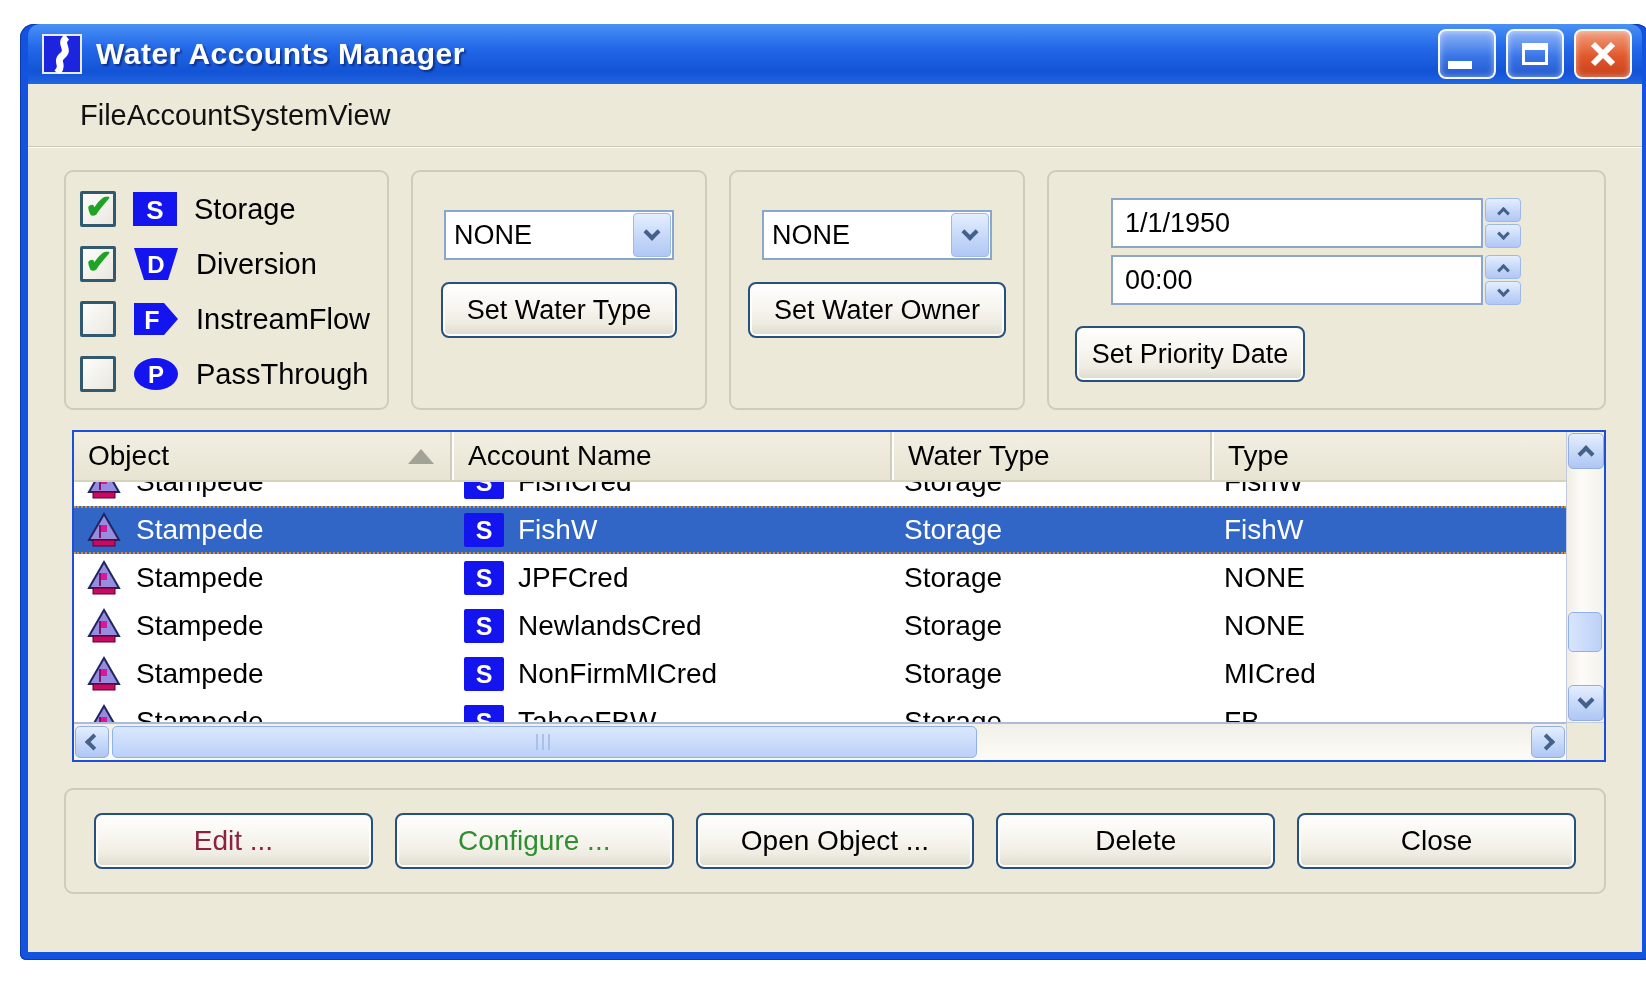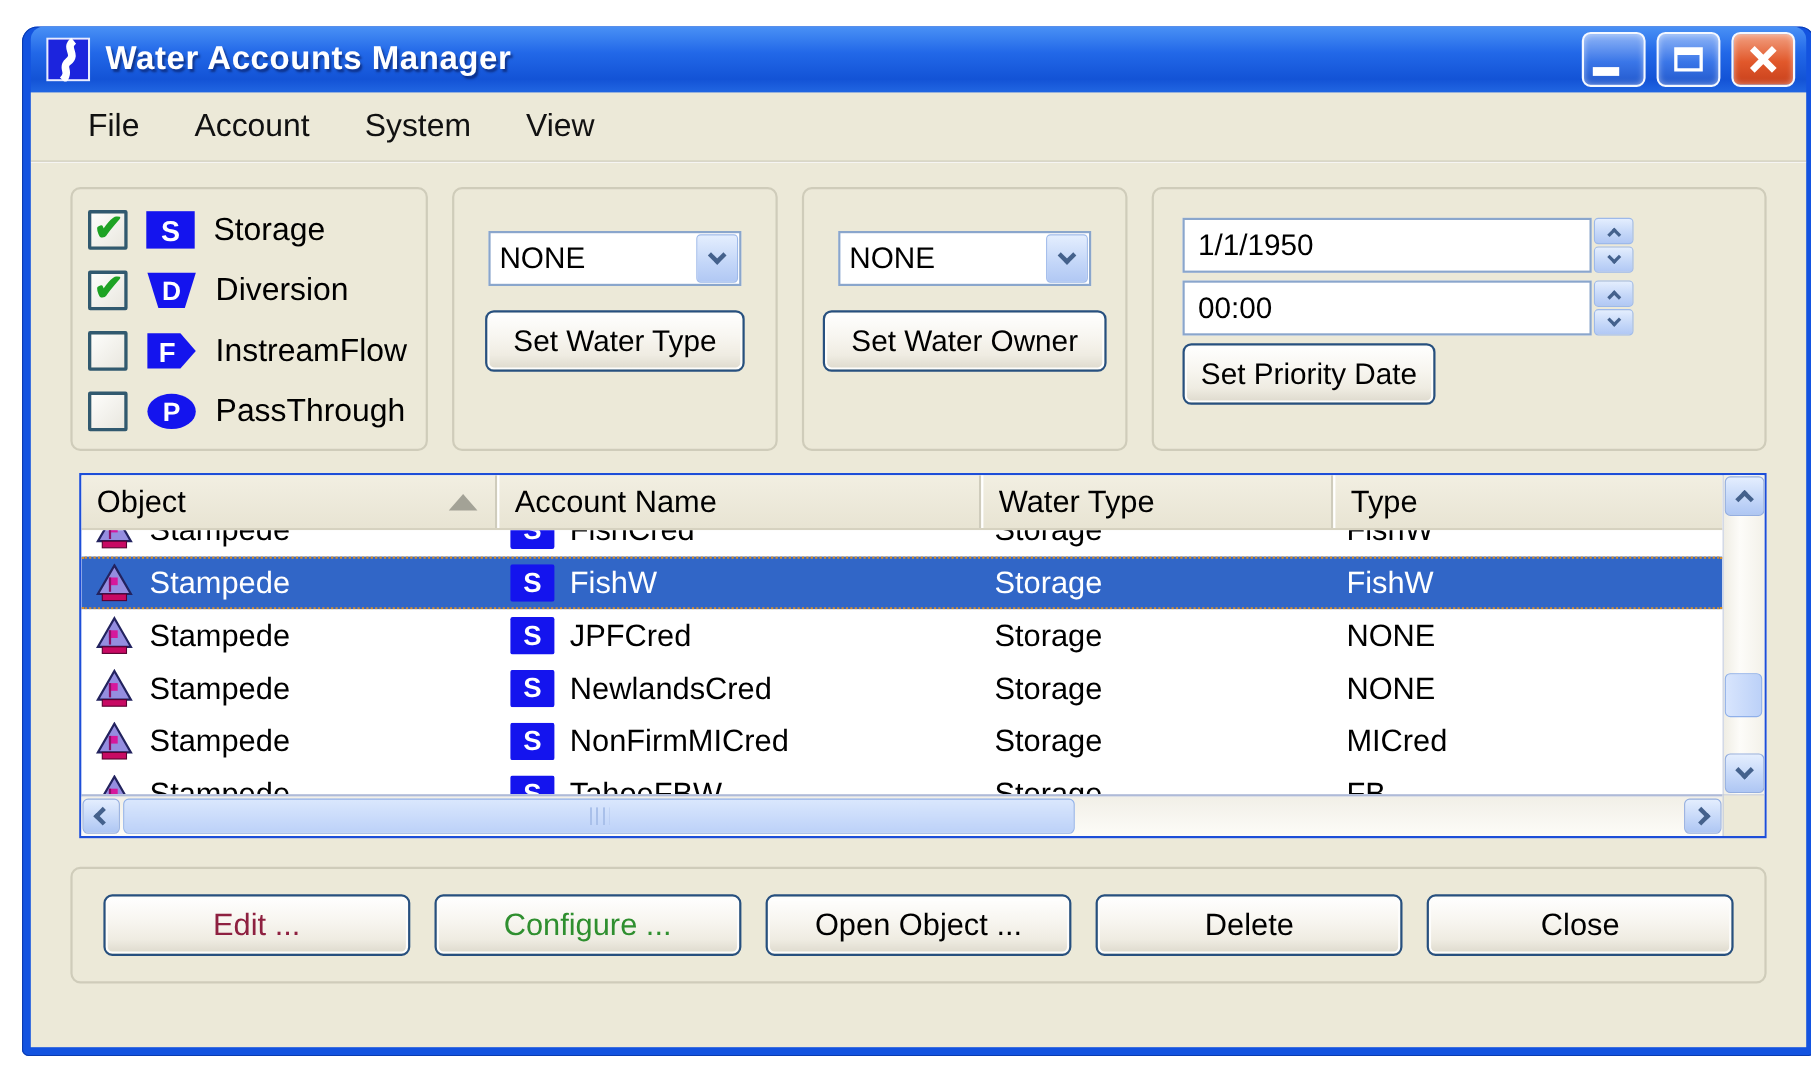--- a/index.html
+++ b/index.html
@@ -22,21 +22,21 @@
             display:flex; align-items:center; justify-content:center;
             background:linear-gradient(180deg,#8fb5f7 0%,#3a76e8 55%,#2258cc 100%);
             box-shadow:inset 0 0 6px rgba(255,255,255,.5); cursor:pointer; }
   .winbtn.close { background:linear-gradient(180deg,#f2a081 0%,#e1582b 55%,#c8401c 100%); }
   .glyph-min { width:24px; height:8px; background:#fff; align-self:flex-end; margin:0 14px 8px 0; }
   .glyph-max { width:26px; height:22px; border:3px solid #fff; border-top-width:7px; background:transparent; }
 
   
   .content { background:#ece9d8; height:868px; overflow:hidden; }
 
-  .menubar { display:flex; gap:50px; align-items:center; height:62px; padding-left:52px;
+  .menubar { display:flex; align-items:center; height:62px; padding-left:52px;
              font-size:29px; color:#111; }
   .menubar span { cursor:default; }
   .menusep { height:2px; background:#c9c5b2; border-bottom:1px solid #ffffff; }
 
   .groupbox { border:2px solid #cfccba; border-radius:9px; background:#ece9d8; }
 
   
   .filters { display:flex; gap:22px; margin:22px 36px 0 36px; height:240px; }
   .p-types { width:325px; padding:14px 0 0 14px; display:flex; flex-direction:column; gap:9px; }
   .type-row { display:flex; align-items:center; gap:16px; height:46px; }
@@ -54,28 +54,28 @@
   .combo-btn { width:38px; height:44px; margin-right:1px; border:1px solid #9db9ea; border-radius:4px;
                background:linear-gradient(180deg,#e4eefe 0%,#c3d6f8 60%,#b1c8f4 100%);
                display:flex; align-items:center; justify-content:center; }
   .xp-btn { border:2px solid #27507f; border-radius:8px;
             background:linear-gradient(180deg,#ffffff 0%,#f7f5ef 45%,#efece2 75%,#ddd9cc 100%);
             font-size:27px; color:#000; font-family:"Liberation Sans",sans-serif;
             box-shadow:inset 0 0 0 2px #fdfdfc; cursor:pointer; }
   .p-combo .xp-btn { margin-top:22px; height:56px; padding:0 24px; min-width:185px; }
 
   .p-date { flex:1; padding:26px 28px 0 26px; display:flex; flex-direction:column; }
-  .spinrow { display:flex; height:50px; margin-bottom:7px; width:410px; }
+  .spinrow { display:flex; height:50px; margin-bottom:7px; width:410px;margin-left:36px; }
   .spinfield { flex:1; border:2px solid #8aa6cc; background:#fff; font-size:27px;
                display:flex; align-items:center; padding-left:12px; color:#000; }
   .spincol { width:36px; display:flex; flex-direction:column; gap:2px; margin-left:2px; }
   .spinbtn { flex:1; border:1px solid #9db9ea; border-radius:4px;
              background:linear-gradient(180deg,#e4eefe 0%,#c3d6f8 60%,#b1c8f4 100%);
              display:flex; align-items:center; justify-content:center; cursor:pointer; }
-  .daterow-btns { display:flex; gap:24px; margin-top:0; }
+  .daterow-btns { display:flex; gap:24px; margin-top:14px; }
   .daterow-btns .xp-btn { height:56px; }
   .btn-setdate { min-width:230px; }
   .btn-clear { min-width:205px; }
 
   
   .chev { display:inline-block; width:12px; height:12px; border:0 solid #44618c; }
   .chev.up    { border-top:4px solid #44618c;   border-left:4px solid #44618c;  transform:rotate(45deg) translate(2px,2px); }
   .chev.down  { border-bottom:4px solid #44618c;border-right:4px solid #44618c; transform:rotate(45deg) translate(-2px,-2px); }
   .chev.left  { border-bottom:4px solid #44618c;border-left:4px solid #44618c;  transform:rotate(45deg) translate(1px,-1px); }
   .chev.right { border-top:4px solid #44618c;   border-right:4px solid #44618c; transform:rotate(45deg) translate(-1px,1px); }

